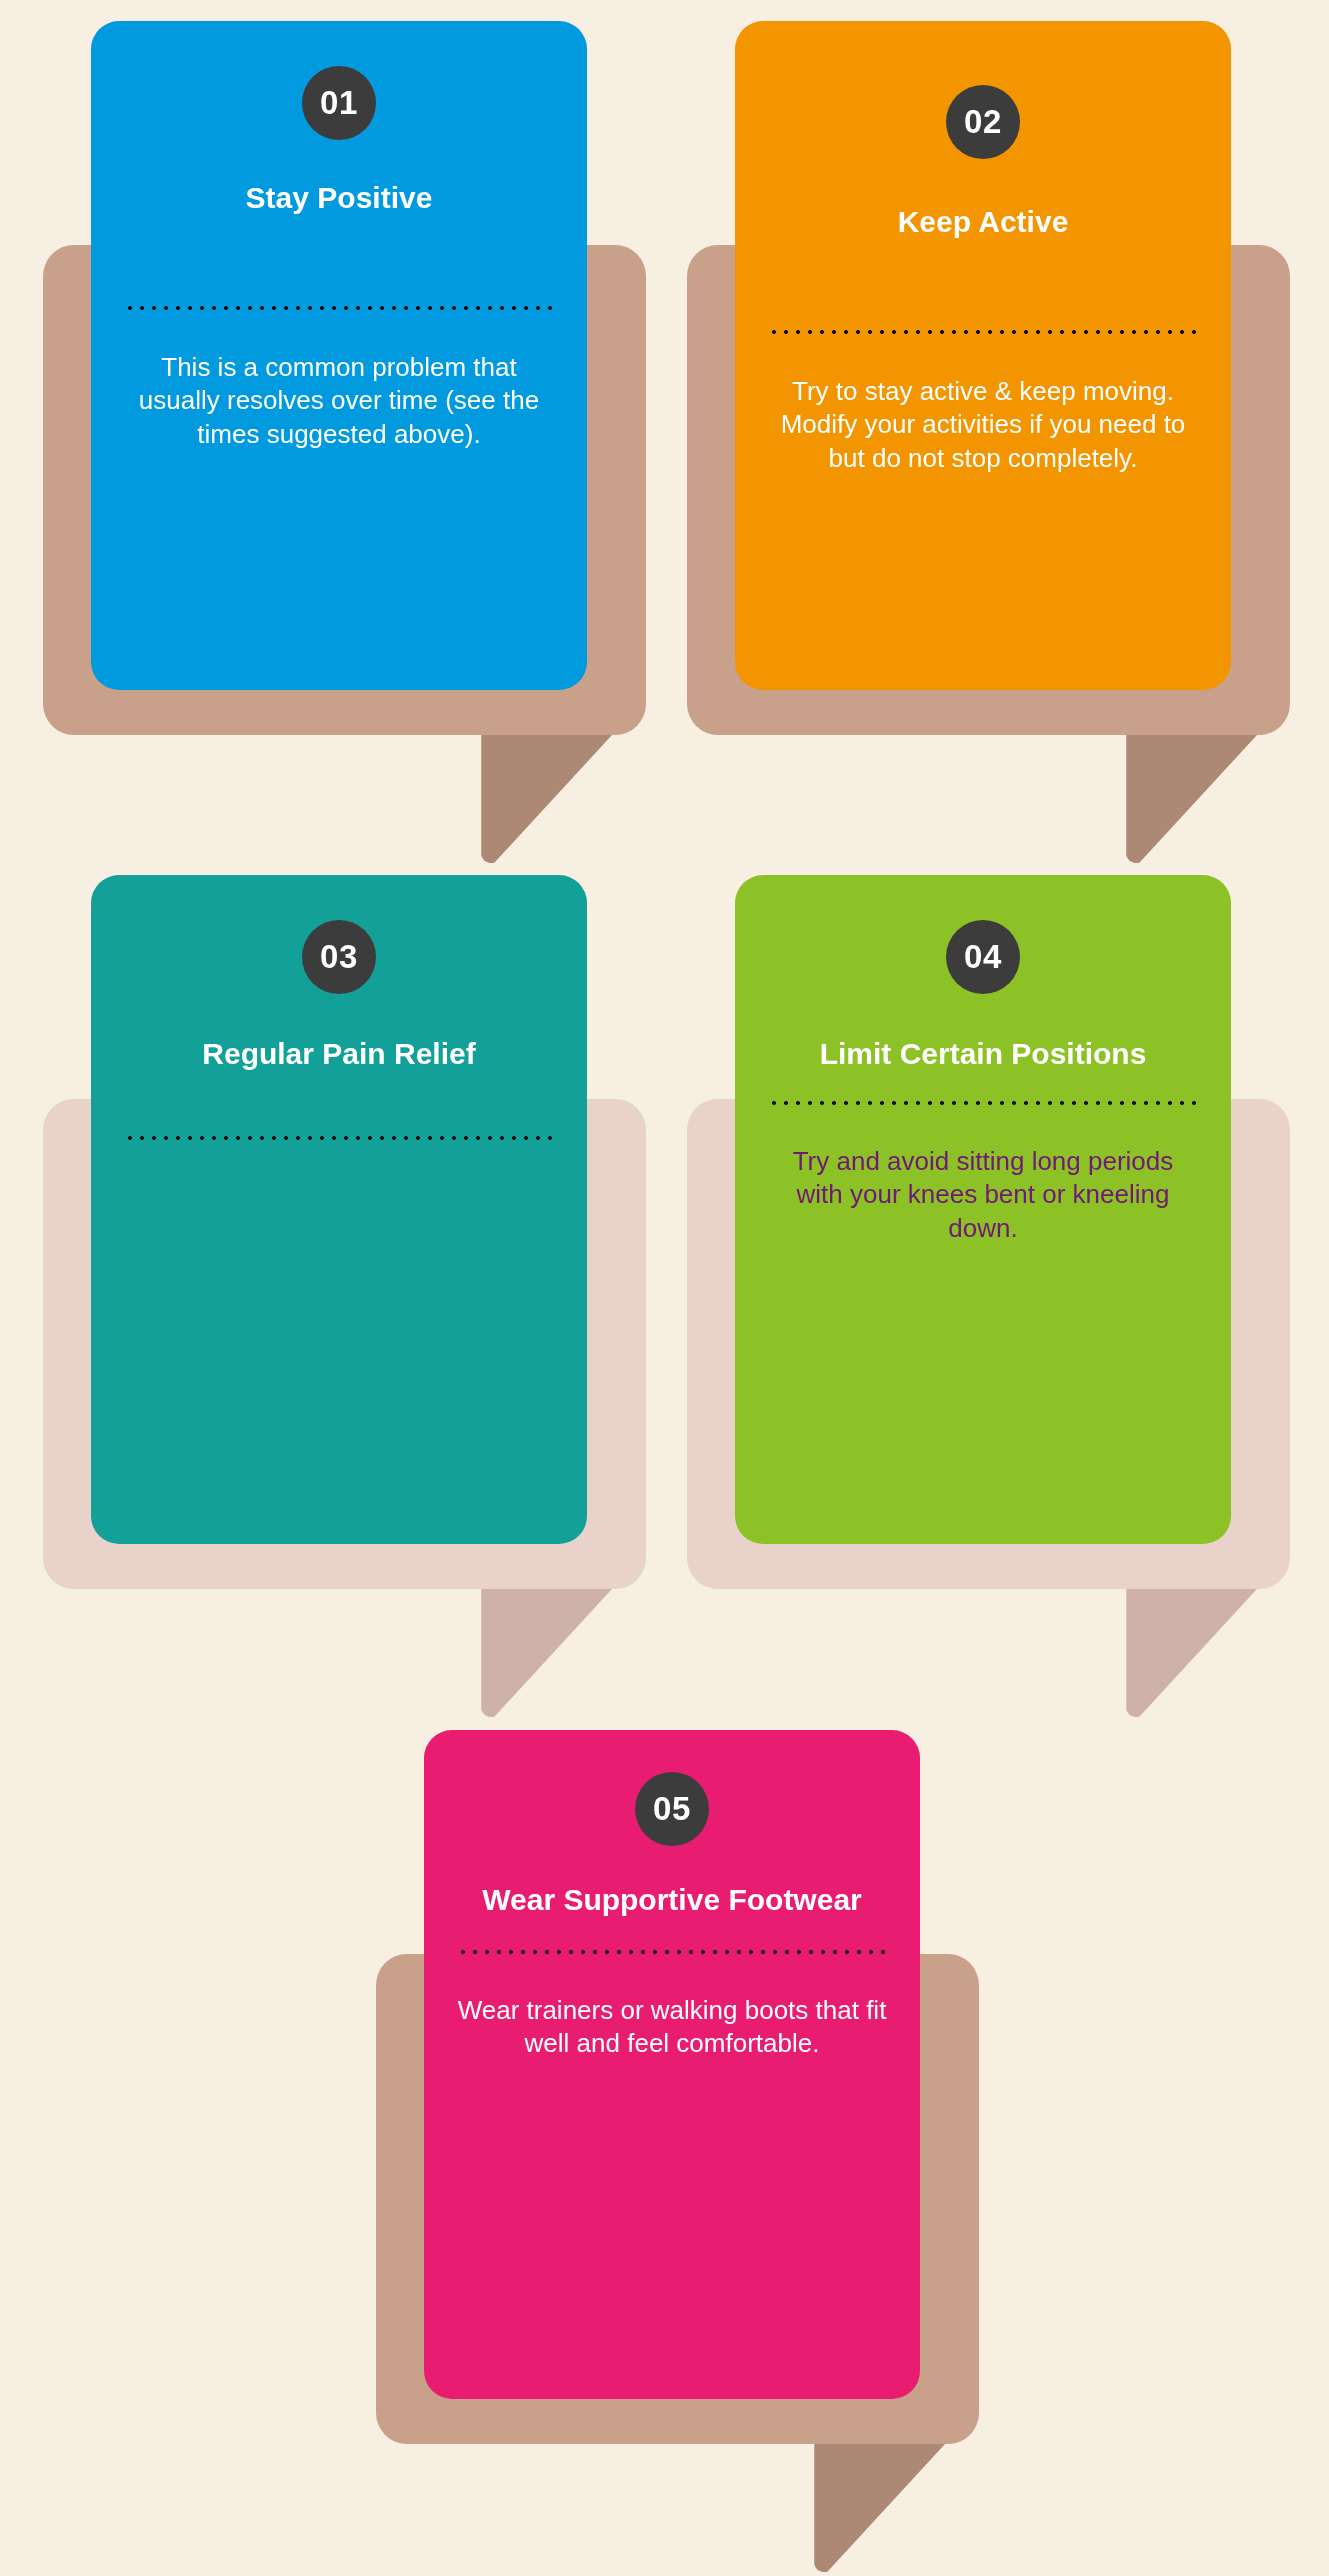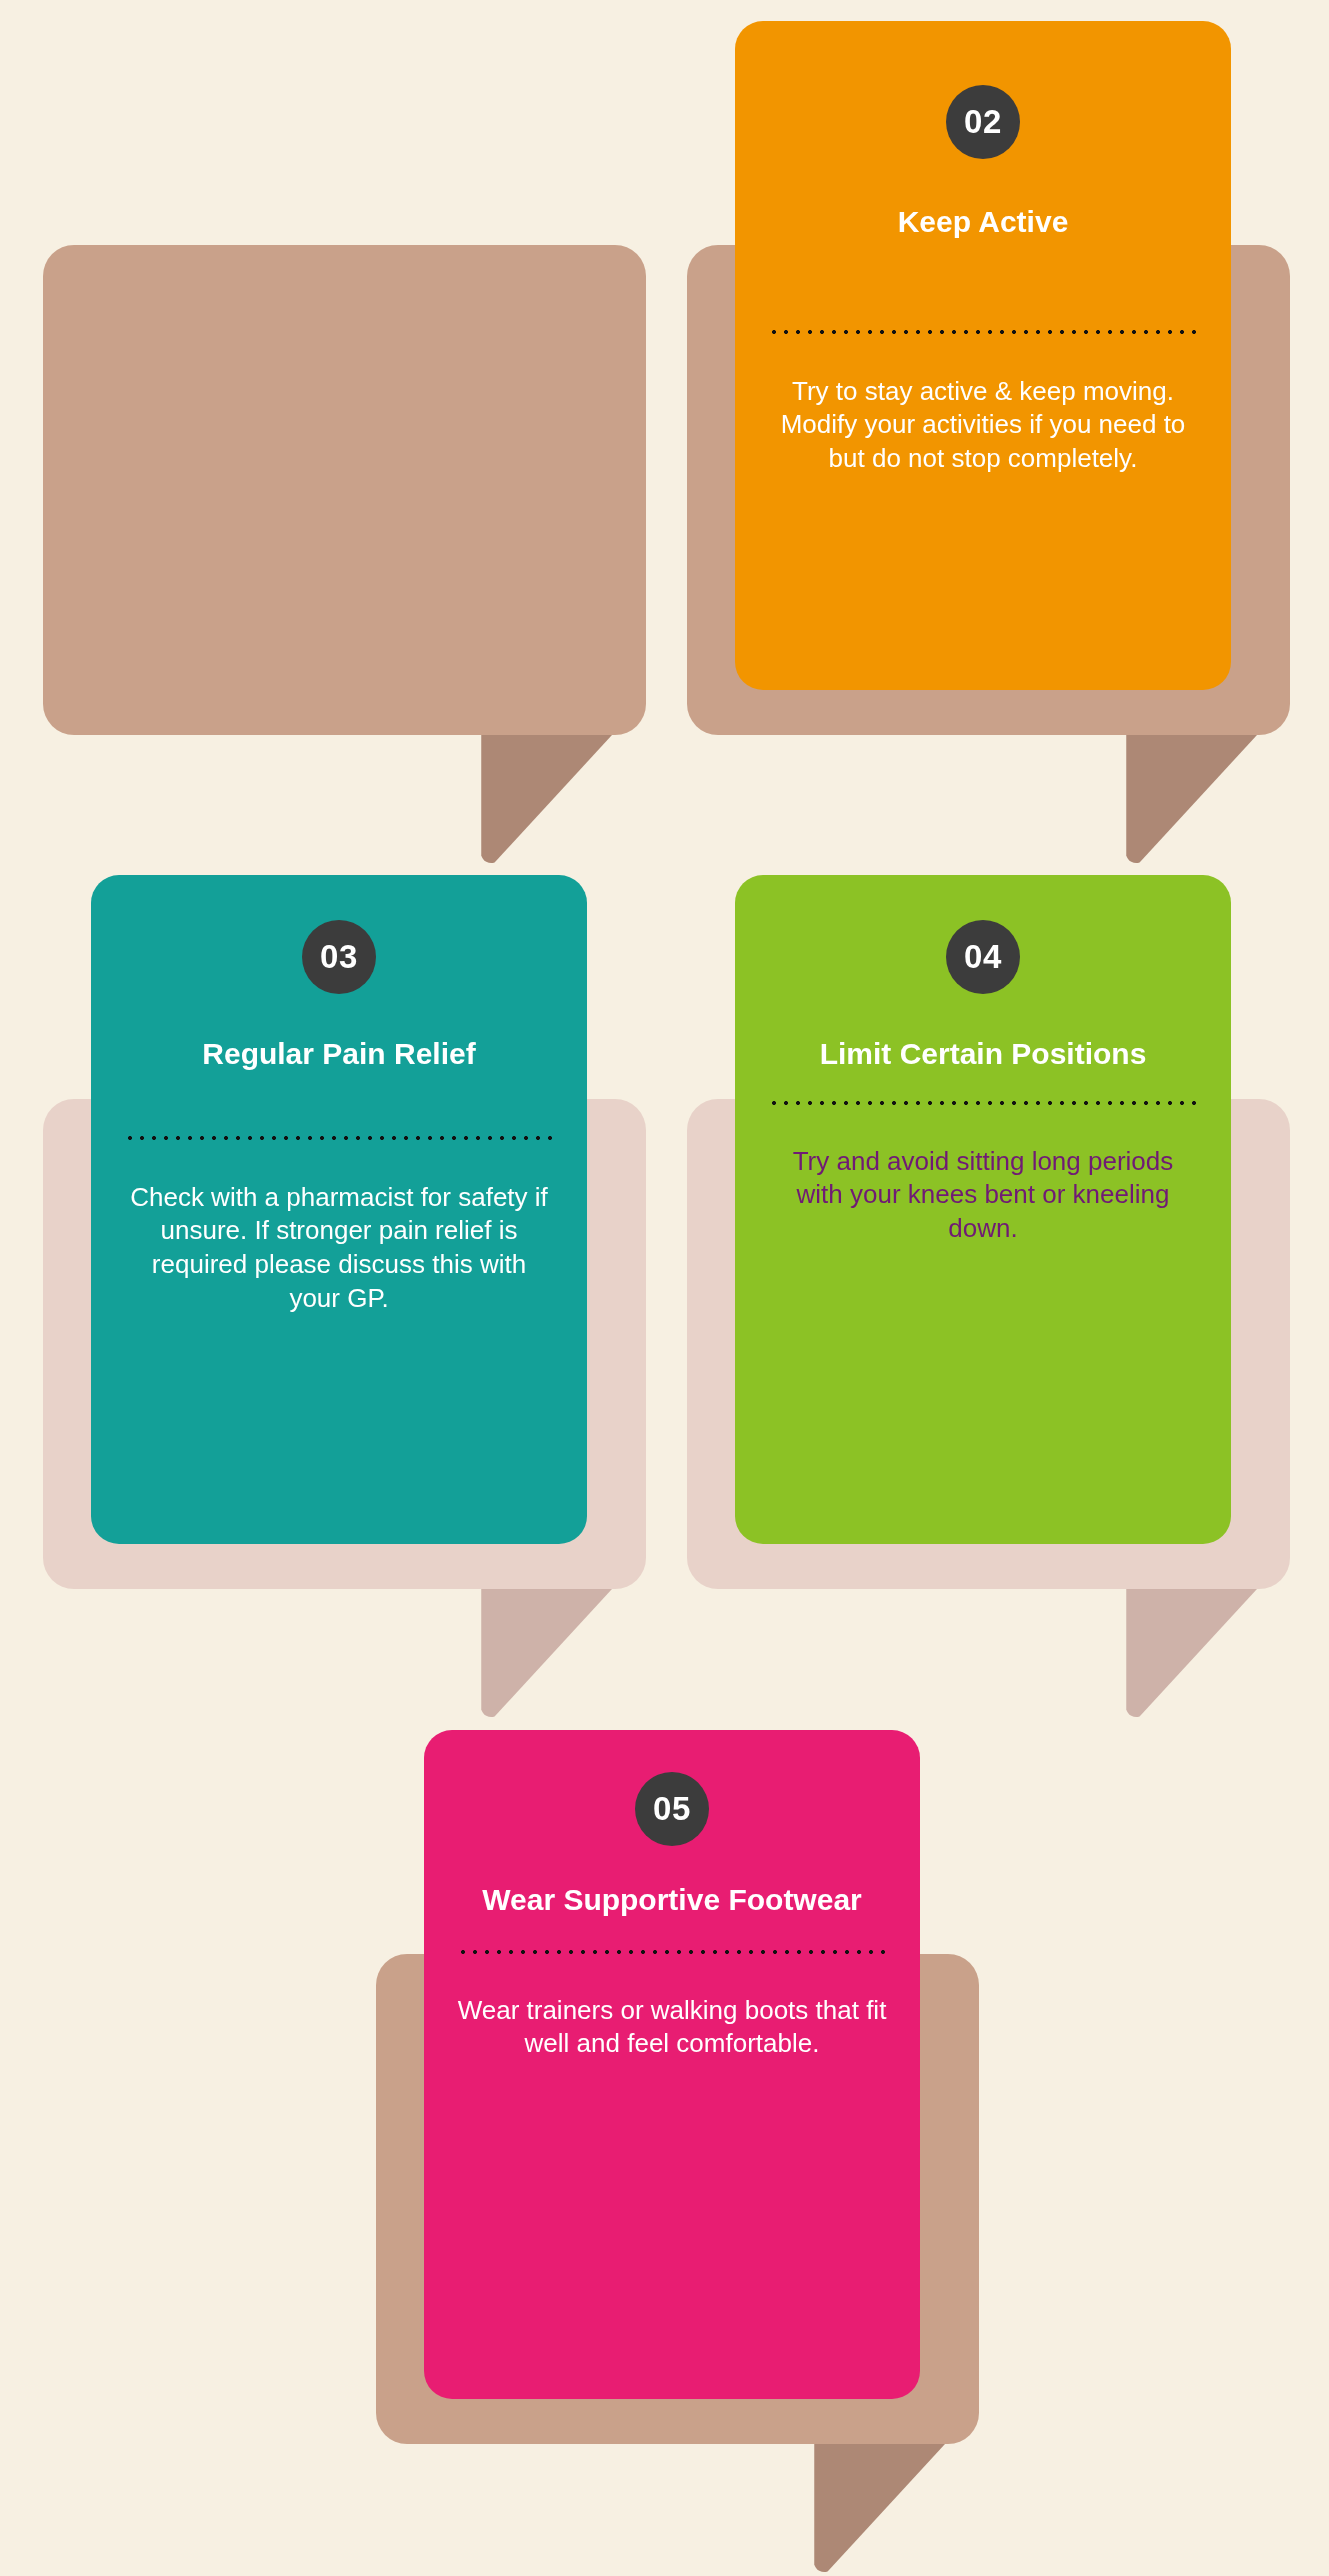--- a/index.html
+++ b/index.html
@@ -137,20 +137,28 @@
 
 <div id="stage">
 
   <div class="card-group" id="g1">
     <div class="tail">
       <svg viewBox="0 0 180 182" width="134" height="135" aria-hidden="true">
         <path d="M0,0 L180,0 L18,176 A14,14 0 0 1 0,166 Z" fill="#ad8875"></path>
       </svg>
     </div>
     <div class="backing" style="background: rgb(201, 161, 138);"></div>
+    <div class="card" style="background: rgb(2, 154, 222);">
+      <div class="num-badge" style="background: rgb(60, 60, 60); color: rgb(255, 255, 255);">
+        <span>01</span>
+      </div>
+      <div class="card-title" style="color: rgb(255, 255, 255);">Stay Positive</div>
+      <div class="divider"></div>
+      <div class="card-body" style="color: rgb(255, 255, 255);">This is a common problem that usually resolves over time (see the times suggested above).</div>
+    </div>
   </div>
 
   <div class="card-group" id="g2">
     <div class="tail">
       <svg viewBox="0 0 180 182" width="134" height="135" aria-hidden="true">
         <path d="M0,0 L180,0 L18,176 A14,14 0 0 1 0,166 Z" fill="#ad8875"></path>
       </svg>
     </div>
     <div class="backing" style="background: rgb(201, 161, 138);"></div>
     <div class="card" style="background: rgb(242, 149, 0);">
@@ -169,21 +177,20 @@
         <path d="M0,0 L180,0 L18,176 A14,14 0 0 1 0,166 Z" fill="#ceb2a9"></path>
       </svg>
     </div>
     <div class="backing" style="background: rgb(232, 210, 201);"></div>
     <div class="card" style="background: rgb(19, 160, 152);">
       <div class="num-badge" style="background: rgb(60, 60, 60); color: rgb(255, 255, 255);">
         <span>03</span>
       </div>
       <div class="card-title" style="color: rgb(255, 255, 255);">Regular Pain Relief</div>
       <div class="divider"></div>
-      <div class="card-body" style="color: rgb(255, 255, 255);">Check with a pharmacist for safety if unsure. If stronger pain relief is required please discuss this with your GP.</div>
     </div>
   </div>
 
   <div class="card-group" id="g4">
     <div class="tail">
       <svg viewBox="0 0 180 182" width="134" height="135" aria-hidden="true">
         <path d="M0,0 L180,0 L18,176 A14,14 0 0 1 0,166 Z" fill="#ceb2a9"></path>
       </svg>
     </div>
     <div class="backing" style="background: rgb(232, 210, 201);"></div>

